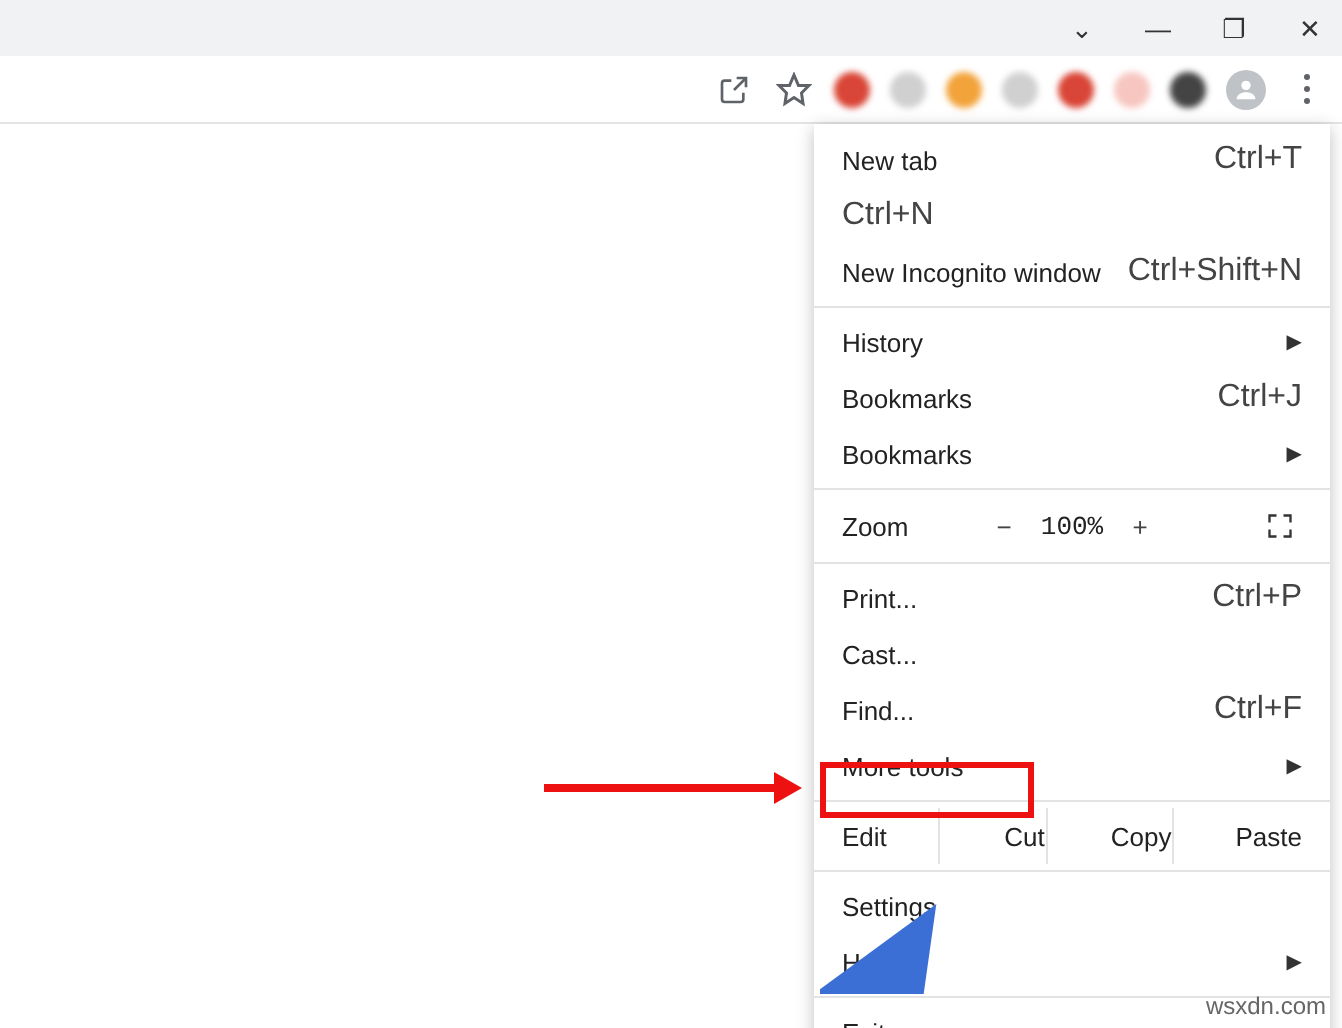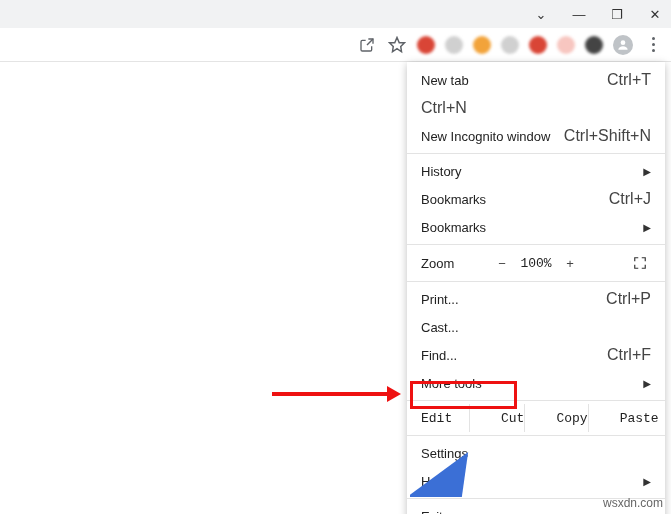--- a/index.html
+++ b/index.html
@@ -67,21 +67,21 @@
     .sep { height:1px; background:#e3e3e3; margin: 3px 0;}
     .zoom-row {
       height: 30px;
       display:flex; align-items:center; padding: 0 14px;
     }
     .zoom-row .zl{ width: 70px;}
     .zoom-row .zbtn{ width:22px; text-align:center; color:#444;}
     .zoom-row .zval{ width:46px; text-align:center;font-family:Liberation Mono, monospace;}
     .zoom-row .fs{ width:22px; display:flex; align-items:center; justify-content:center; margin-left:auto;}
     .edit-row {
-      height: 28px; display:flex; align-items:center; padding:0 14px;font-family:Liberation Mono, monospace;
+      height: 28px; display:flex; align-items:center; padding:0 14px;
     }
     .edit-row .el{ flex:0 0 48px;}
     .edit-row .eb{ flex:1; text-align:center; border-left:1px solid #e3e3e3; height:100%; display:flex; align-items:center; justify-content:center;padding-left:31px;}
     .highlight-box {
       position:absolute;
       border: 3px solid #e11;
       pointer-events:none;
     }
     .arrow-annot {
       position:absolute;

